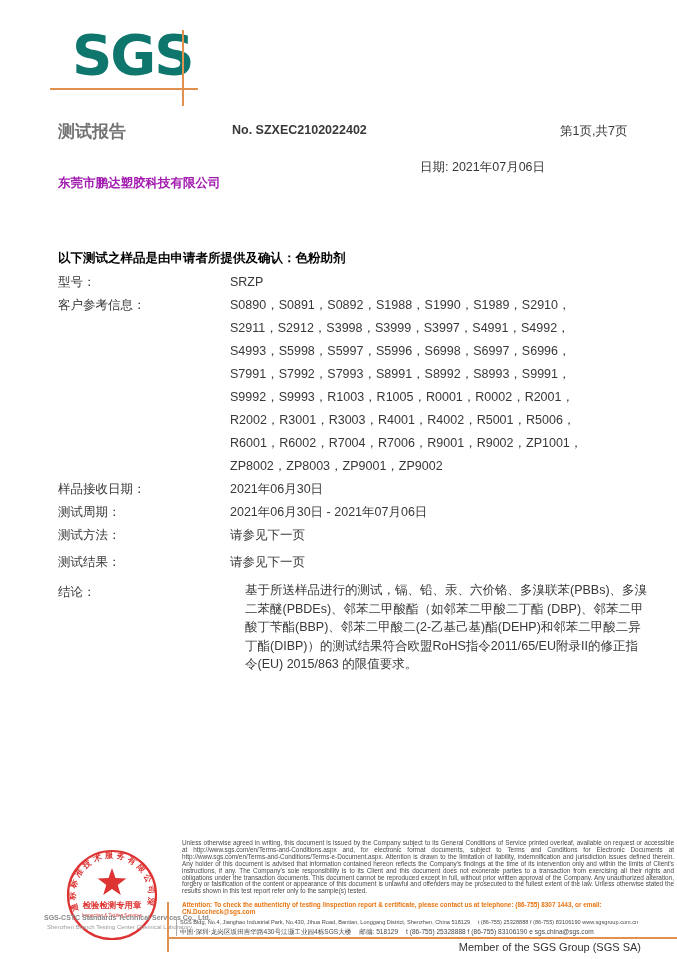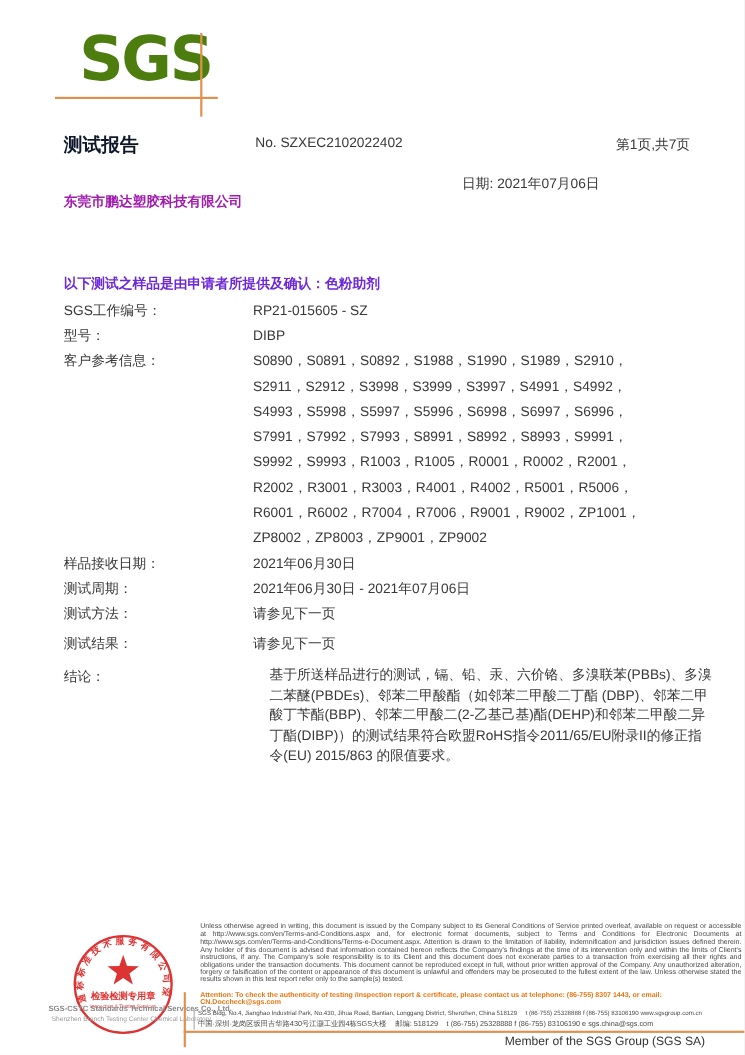--- a/index.html
+++ b/index.html
@@ -6,35 +6,35 @@
   html,body { background:#e8e8e8; }
   .page {
     position:relative; width:677px; height:959px; margin:0 auto;
     background:#ffffff; overflow:hidden;
     font-family:"Liberation Sans","DejaVu Sans",sans-serif;
     color:#383838;
   }
   
   .logo-text{
     position:absolute; left:72px; top:22px;
-    font-size:56px; font-weight:bold; color:#4d7c0f;
+    font-size:56px; font-weight:bold; color:#0f766e;
     letter-spacing:-2px; font-family:"DejaVu Sans",sans-serif;
   }
   .crosshair-h{ position:absolute; left:50px; top:88px; width:148px; height:2px; background:#e0914f; }
   .crosshair-v{ position:absolute; left:182px; top:30px; width:2px; height:76px; background:#e0914f; }
 
   .title-row{ position:absolute; left:58px; top:120px; width:580px; height:22px; }
-  .report-title{ position:absolute; left:0; top:0; font-size:17px; font-weight:bold; color:#0f172a; }
-  .report-no{ position:absolute; left:174px; top:3px; font-size:12.5px; }
+  .report-title{ position:absolute; left:0; top:0; font-size:17px; font-weight:bold; color:#737373; }
+  .report-no{ position:absolute; left:174px; top:3px; font-size:12.5px;font-weight:bold; }
   .report-date{ position:absolute; left:362px; top:3px; font-size:12.5px;margin-top:36px; }
   .report-page{ position:absolute; left:502px; top:3px; font-size:12.5px; }
 
   .applicant{ position:absolute; left:58px; top:170px; font-size:12.5px; line-height:27px; font-weight:bold; color:#a21caf; }
 
-  .sample-line{ position:absolute; left:58px; top:250px; font-size:12.5px; font-weight:bold; color:#6d28d9; }
+  .sample-line{ position:absolute; left:58px; top:250px; font-size:12.5px; font-weight:bold; color:#000000; }
 
   .info{ position:absolute; left:58px; top:271px; width:592px; font-size:12.5px; }
   .row{ display:flex; line-height:23px; }
   .row .lbl{ width:172px; flex:0 0 172px; }
   .row .val{ flex:1; }
   .ref-lines div{ line-height:23px; }
   .row-result{ margin-top:4px; }
   .row-conclusion{ margin-top:7px;gap:15px; }
   .row-conclusion .val{ line-height:18.5px; width:428px; max-width:428px; }
 
@@ -77,26 +77,22 @@
   </div>
 
   <div class="applicant">
     <div>东莞市鹏达塑胶科技有限公司</div>
   </div>
 
   <div class="sample-line">以下测试之样品是由申请者所提供及确认：色粉助剂</div>
 
   <div class="info">
     <div class="row">
-      <span class="lbl">SGS工作编号：</span>
-      <span class="val">RP21-015605 - SZ</span>
-    </div>
-    <div class="row">
       <span class="lbl">型号：</span>
-      <span class="val">DIBP</span>
+      <span class="val">SRZP</span>
     </div>
     <div class="row">
       <span class="lbl">客户参考信息：</span>
       <span class="val ref-lines">
         <div>S0890，S0891，S0892，S1988，S1990，S1989，S2910，</div>
         <div>S2911，S2912，S3998，S3999，S3997，S4991，S4992，</div>
         <div>S4993，S5998，S5997，S5996，S6998，S6997，S6996，</div>
         <div>S7991，S7992，S7993，S8991，S8992，S8993，S9991，</div>
         <div>S9992，S9993，R1003，R1005，R0001，R0002，R2001，</div>
         <div>R2002，R3001，R3003，R4001，R4002，R5001，R5006，</div>

